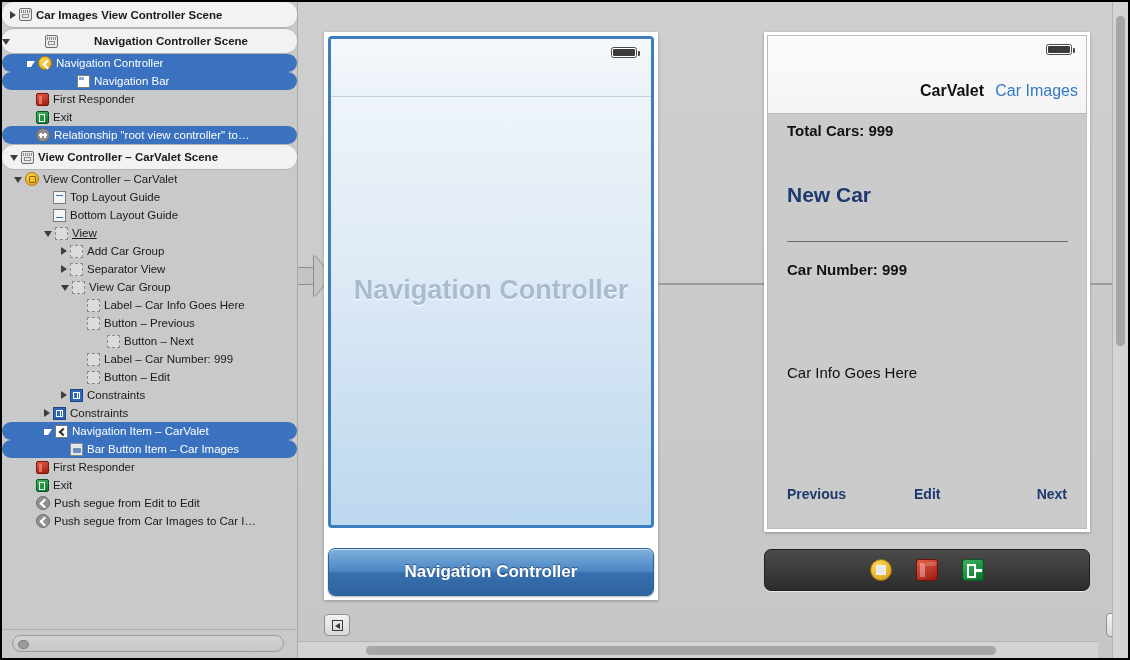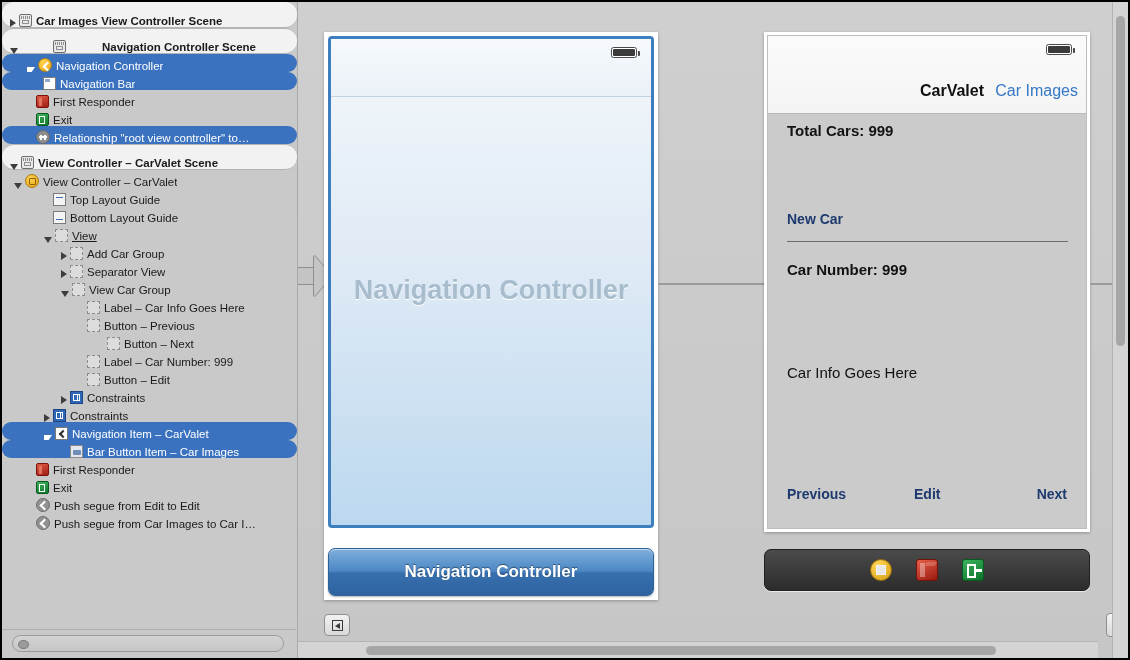--- a/index.html
+++ b/index.html
@@ -12,21 +12,21 @@
   #root{position:relative;width:1130px;height:660px;border:2px solid #000;box-sizing:border-box;background:#c9c9c9;}
 
   
   #outline{
     position:absolute;left:0;top:0;width:295px;height:656px;
     background:#c9c9c9;overflow:hidden;
     border-right:1px solid #a9a9a9;
   }
   .tree{position:relative;}
   .row{
-    position:relative;display:flex;align-items:flex-end;
+    position:relative;display:flex;align-items:center;
     height:18px;box-sizing:border-box;white-space:nowrap;
     font-size:11.5px;color:#1a1a1a;border-radius:12px;
   }
   .row.scene{
     height:26px;background:#f2f2f2;font-weight:bold;
     border-top:1px solid #b4b4b4;border-bottom:1px solid #b4b4b4;
   }
   .row.scene.first{border-top:none;}
   .row.sel{background:#3a72c0;color:#fff;}
   .row.sel .twisty{border-left-color:#fff;border-top-color:#fff;}
@@ -200,21 +200,21 @@
   #cv-title{
     position:absolute;right:102px;top:46px;font-size:16px;font-weight:bold;color:#111;
   }
   #cv-rightbtn{
     position:absolute;right:8px;top:46px;font-size:16px;color:#3478c6;
   }
   #cv-total{
     position:absolute;left:19px;top:86px;font-size:15px;font-weight:bold;color:#111;
   }
   #cv-newcar{
-    position:absolute;left:19px;top:175px;font-size:14px;font-weight:bold;color:#1d3a6e;
+    position:absolute;left:19px;top:147px;font-size:21px;font-weight:bold;color:#1d3a6e;
   }
   #cv-sep{
     position:absolute;left:19px;top:205px;width:281px;height:1px;background:#6d6d6d;
   }
   #cv-carnum{
     position:absolute;left:19px;top:225px;font-size:15px;font-weight:bold;color:#111;
   }
   #cv-carinfo{
     position:absolute;left:19px;top:328px;font-size:15px;color:#111;
   }
@@ -289,31 +289,31 @@
 
 <div id="root">
 
   <div id="outline">
     <div class="tree" id="tree">
         <div class="row scene first" style="padding-left: 8px;">
           <span class="twisty right"></span>
           <span class="ico ico-scene"></span>
           <span class="lbl">Car Images View Controller Scene</span>
         </div>
-        <div class="row scene" style="padding-left: 8px; gap: 32px;">
+        <div class="row scene" style="padding-left: 0; gap: 32px;">
           <span class="twisty down"></span>
           <span class="ico ico-scene"></span>
           <span class="lbl">Navigation Controller Scene</span>
         </div>
         <div class="row sel" style="padding-left: 25px;">
           <span class="twisty down"></span>
           <span class="ico ico-navctl"></span>
           <span class="lbl">Navigation Controller</span>
         </div>
-        <div class="row sel" style="padding-left: 32px;">
+        <div class="row sel" style="padding-left: 66px;">
           <span class="twisty none"></span>
           <span class="ico ico-navbar"></span>
           <span class="lbl">Navigation Bar</span>
         </div>
         <div class="row" style="padding-left: 25px;">
           <span class="twisty none"></span>
           <span class="ico ico-resp"></span>
           <span class="lbl">First Responder</span>
         </div>
         <div class="row" style="padding-left: 25px;">

